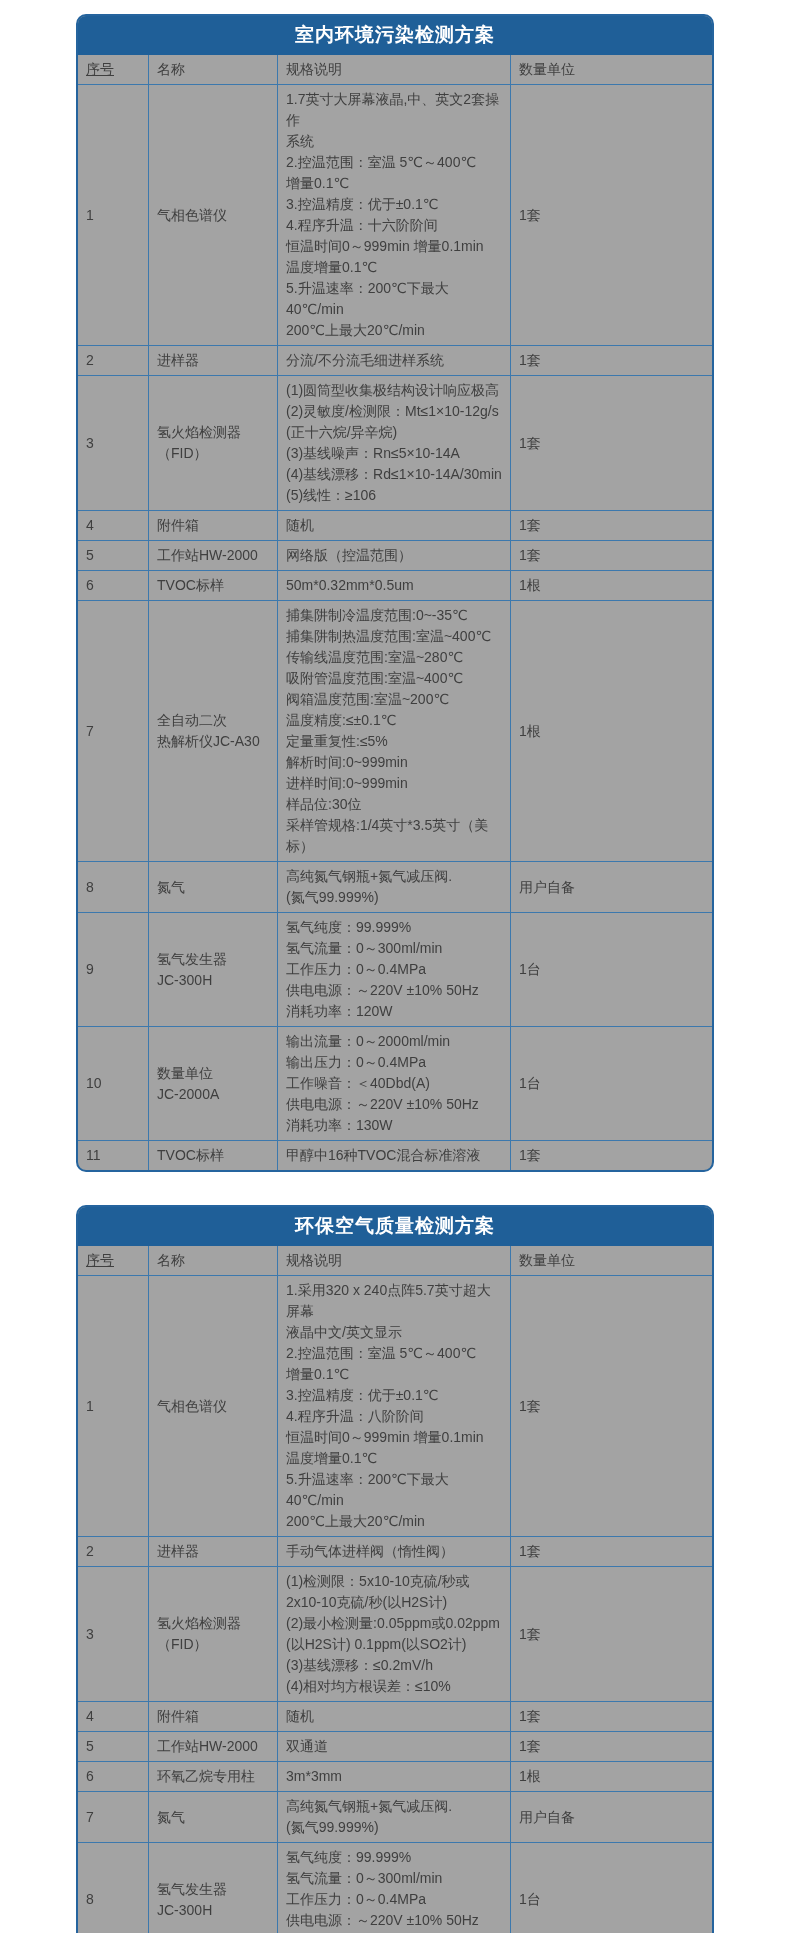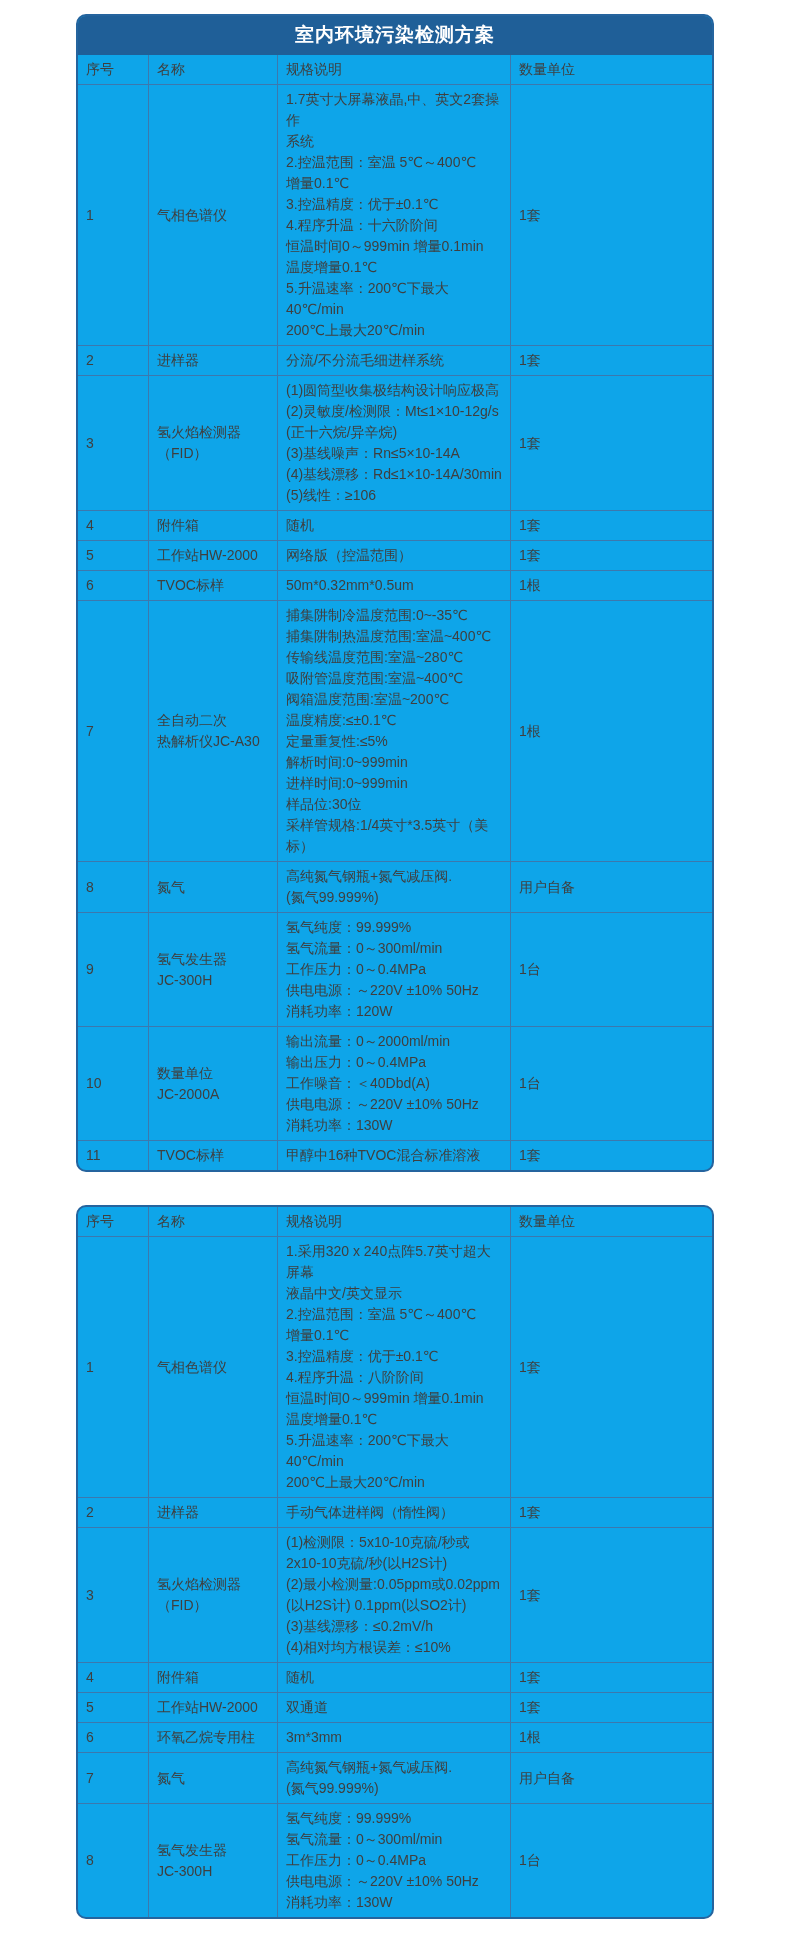--- a/index.html
+++ b/index.html
@@ -16,21 +16,21 @@
     padding-top: 14px;
     padding-bottom: 12px;
     box-sizing: border-box;
   }
   .scheme {
     width: 634px;
     margin: 0 auto 33px auto;
     border: 2px solid #25649e;
     border-radius: 10px;
     overflow: hidden;
-    background: #0ea5e9;
+    background: #a3a3a3;
   }
   .scheme:last-child { margin-bottom: 0; }
   .scheme-title {
     background: #1f5f98;
     color: #ffffff;
     font-size: 19px;
     font-weight: bold;
     text-align: center;
     letter-spacing: 1px;
     padding: 6px 0 7px 0;
@@ -52,21 +52,21 @@
     font-weight: normal;
     word-break: break-word;
   }
   
   table.spec-table tr > *:first-child { border-left: none; }
   table.spec-table tr > *:last-child { border-right: none; }
   table.spec-table thead tr > * { border-top: none; }
   table.spec-table tbody tr:last-child > * { border-bottom: none; }
 
   .c-no   { width: 54px; text-align: center; }
-  th.c-no { text-align: center; }
+  th.c-no { text-align: center; text-decoration: underline; }
   .c-name { width: 112px; white-space: pre-line; }
   .c-spec { width: 216px; white-space: pre-line; padding-right: 3px; margin-top: 48px; }
   .c-qty  { width: 210px; }
   th.c-spec, th.c-qty, th.c-name { white-space: normal; }
 </style>
 </head>
 <body>
 
 <div class="page">
 
@@ -182,20 +182,21 @@
             <td class="c-no">11</td>
             <td class="c-name">TVOC标样</td>
             <td class="c-spec">甲醇中16种TVOC混合标准溶液</td>
             <td class="c-qty">1套</td>
           </tr>
         </tbody>
     </table>
   </section>
 
   <section class="scheme">
+    <div class="scheme-title">环保空气质量检测方案</div>
     <table class="spec-table">
       <thead>
         <tr>
           <th class="c-no">序号</th>
           <th class="c-name">名称</th>
           <th class="c-spec">规格说明</th>
           <th class="c-qty">数量单位</th>
         </tr>
       </thead>
       <tbody>

